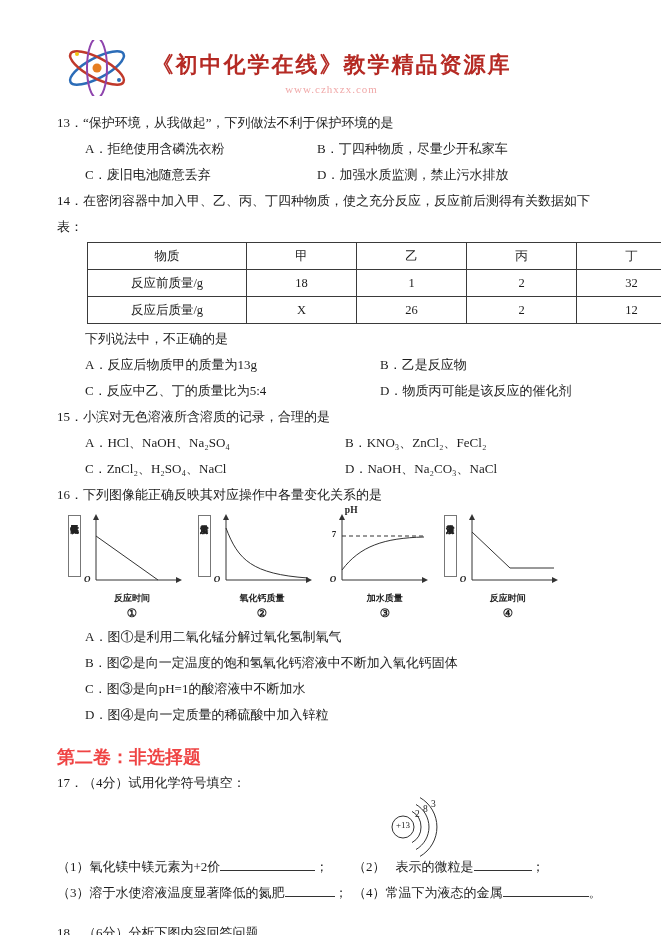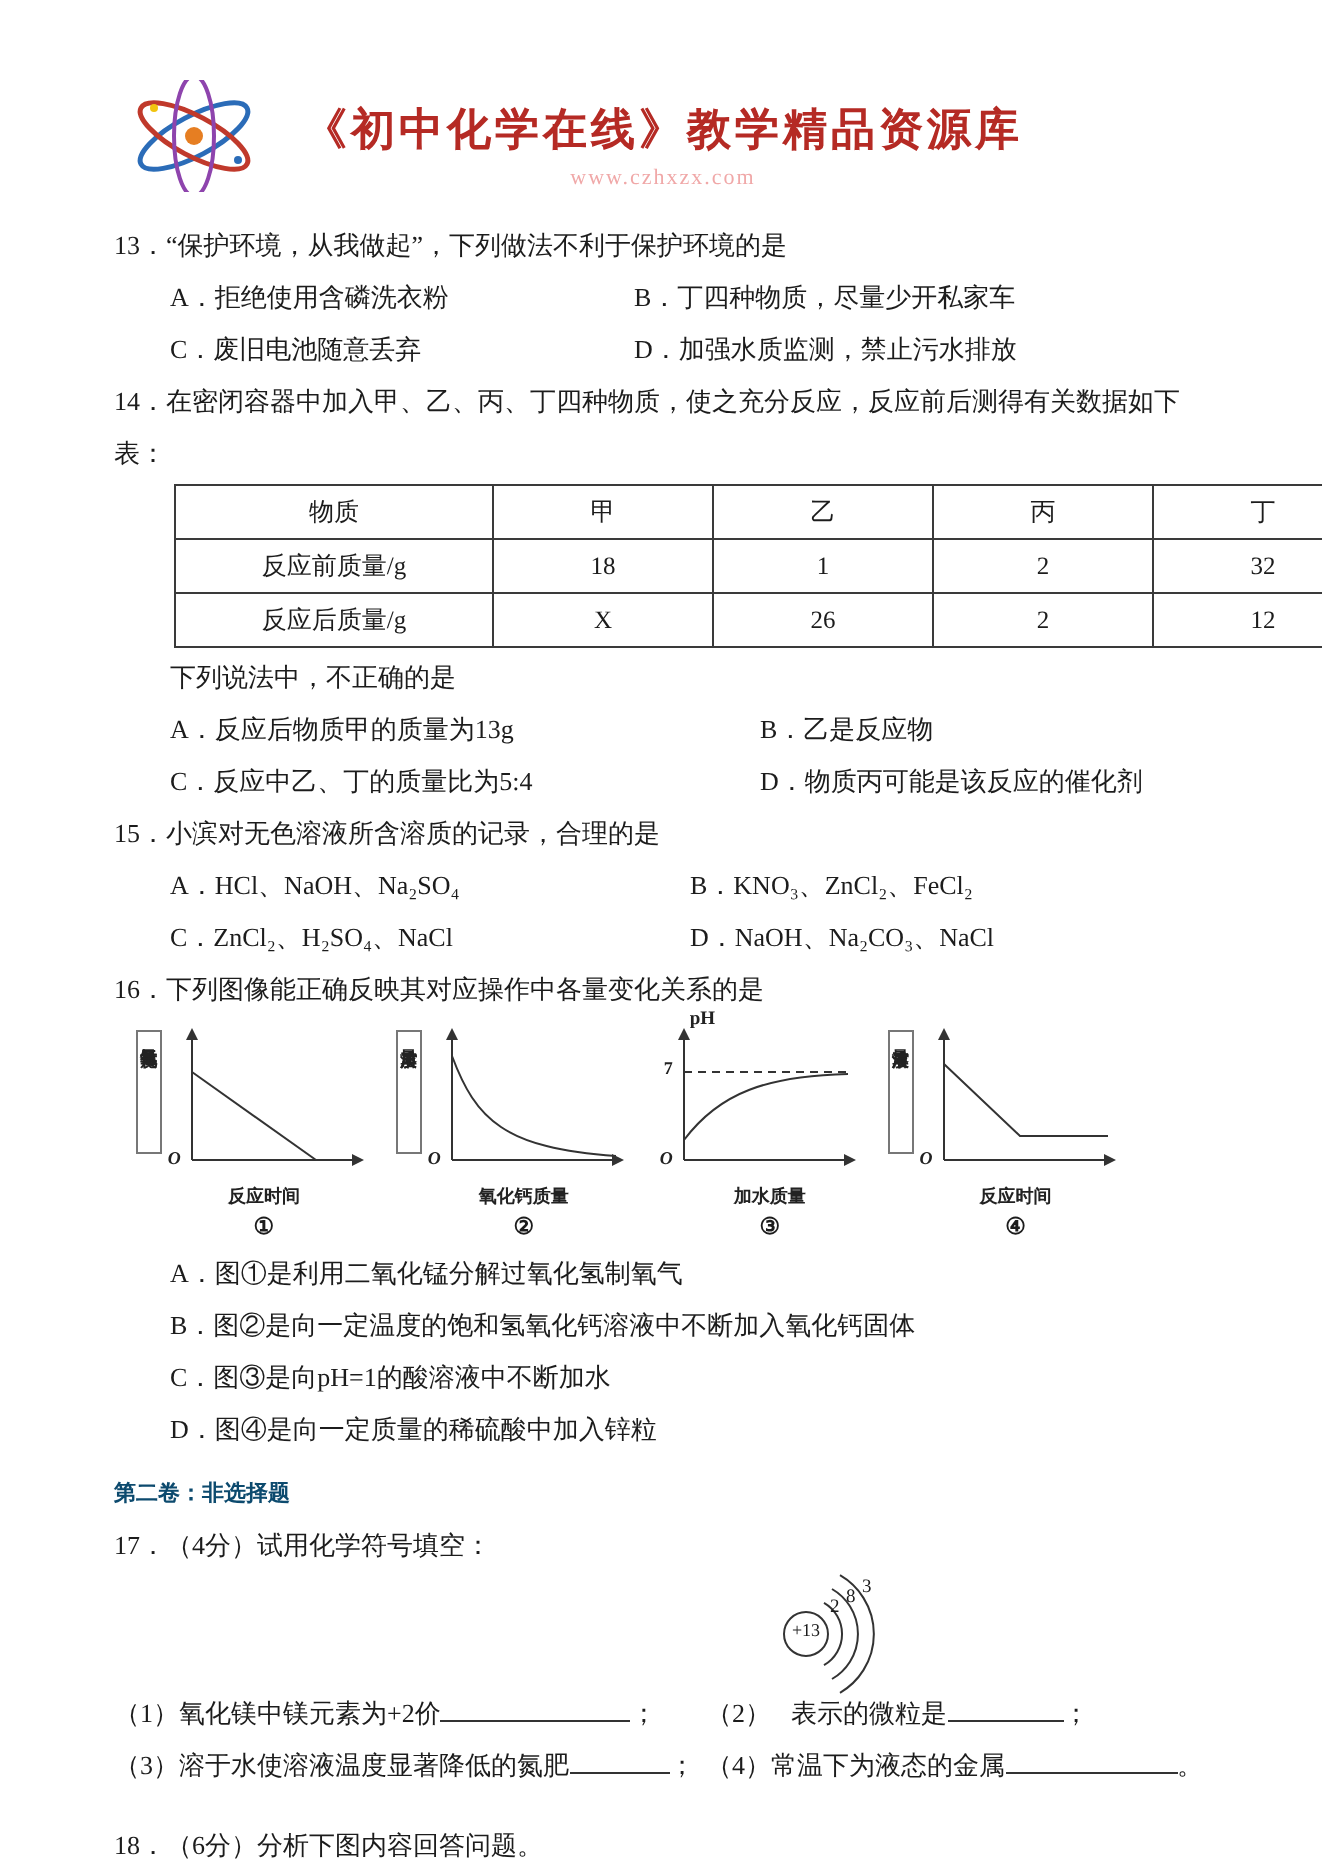--- a/index.html
+++ b/index.html
@@ -35,21 +35,21 @@
           border:1px solid #777; padding:2px 1px; height:56px; margin-top:3px; margin-right:1px; color:#222; }
   .ylab-ph { position:absolute; left:17px; top:-7px; font-size:9.5px; color:#222; }
   .pw { position:relative; }
   .o-lbl { position:absolute; left:2px; top:62px; font-size:9px; font-style:italic; color:#222; }
   .seven { position:absolute; left:4px; top:17px; font-size:9px; color:#222; }
   .xlab { font-size:9px; text-align:center; padding-left:14px; color:#222; margin-top:-4px; }
   .gnum { text-align:center; font-size:11.5px; padding-left:14px; margin-top:1px; }
   svg.plot line, svg.plot path, svg.plot polyline { stroke:#333; stroke-width:1; fill:none; }
   svg.plot polygon { fill:#333; stroke:none; }
   
-  .section2 { color:#0c4a6e; font-weight:bold; font-size:11px; line-height:26px; margin-top:6px; }
+  .section2 { color:#ef4444; font-weight:bold; font-size:18px; line-height:26px; margin-top:16px; }
   
   .atom-zone { position:relative; height:58px; }
   .atom-wrap { position:absolute; left:330px; top:0; width:78px; height:58px; }
   .atom-wrap svg { position:absolute; left:0; top:0; }
   .nucleus-lbl { position:absolute; left:4px; top:24px; width:24px; text-align:center; font-size:9px; }
   .shell-1 { position:absolute; left:28px; top:13px; font-size:9.5px; }
   .shell-2 { position:absolute; left:36px; top:8px;  font-size:9.5px; }
   .shell-3 { position:absolute; left:44px; top:3px;  font-size:9.5px; }
   .fline { position:relative; line-height:26px; height:26px; }
   .fright { position:absolute; left:296px; top:0; }

